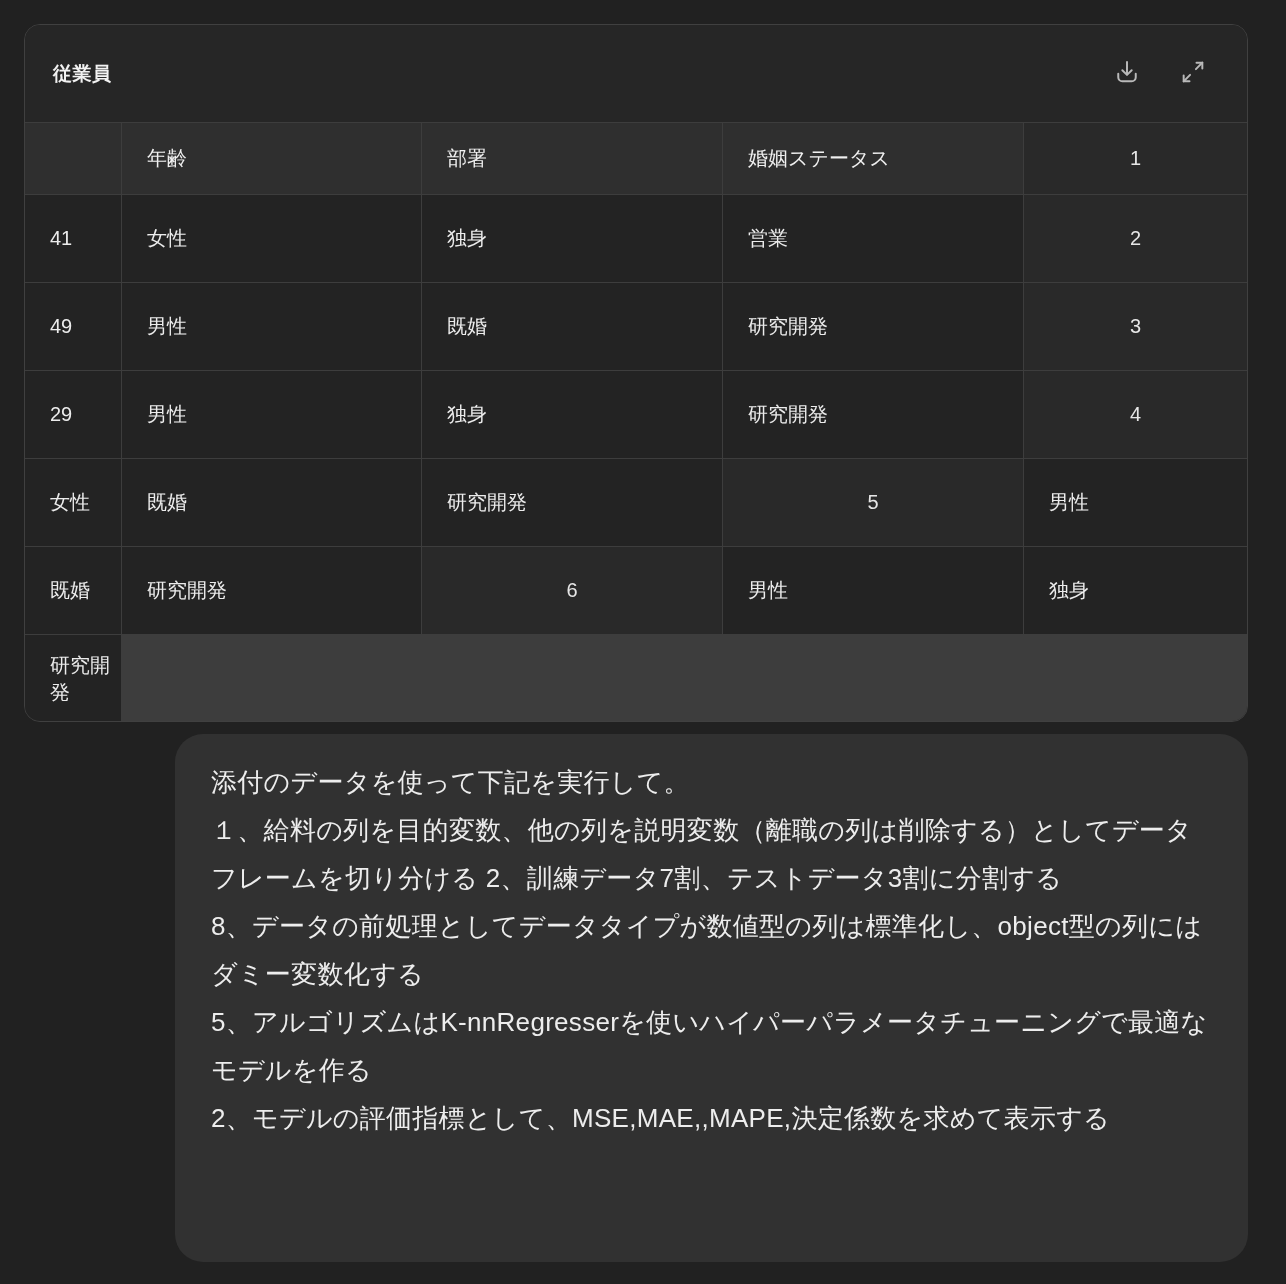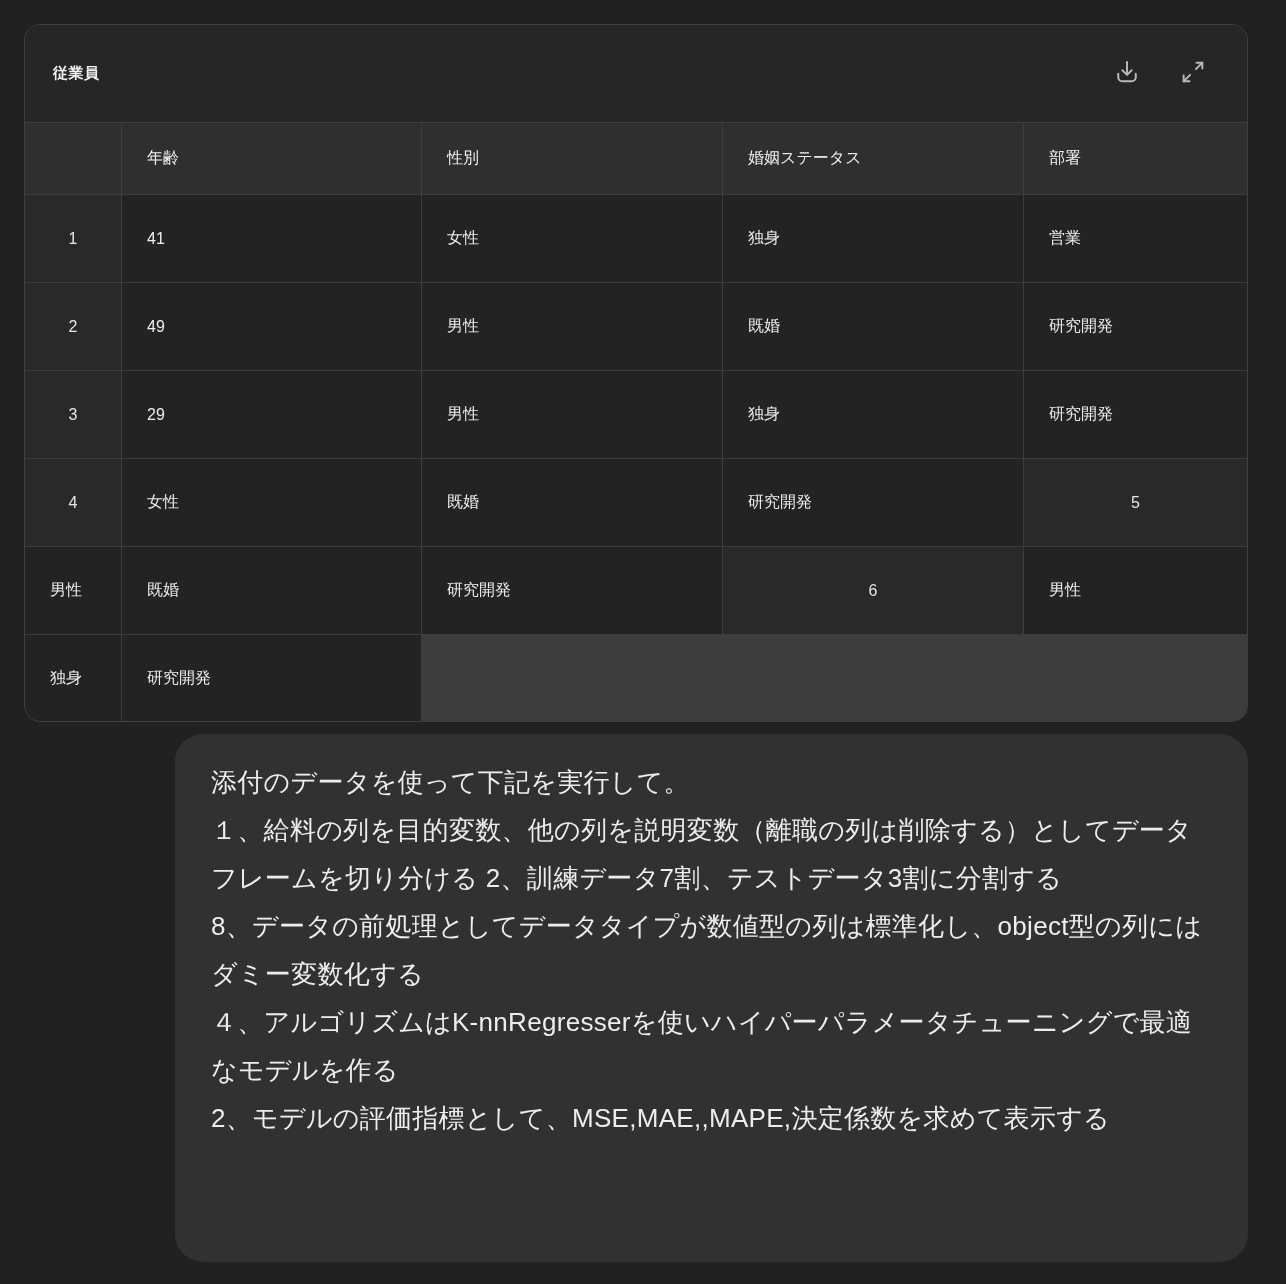--- a/index.html
+++ b/index.html
@@ -37,21 +37,21 @@
     height: 97px;
     flex: 0 0 97px;
     display: flex;
     align-items: center;
     justify-content: space-between;
     padding: 0 40px 0 28px;
     box-sizing: border-box;
     background: #262626;
   }
   .card-title {
-    font-size: 15px;
+    font-size: 19px;
     font-weight: 600;
     color: #f2f2f2;
     letter-spacing: 0.5px;
   }
   .card-actions {
     display: flex;
     align-items: center;
     gap: 38px;
   }
   .icon-btn {
@@ -72,21 +72,21 @@
     grid-template-rows: 71px repeat(6, 87px);
     gap: 1px;
     background: #3d3d3d;          
     border-top: 1px solid #3d3d3d;
   }
   .cell {
     display: flex;
     align-items: center;
     padding-left: 25px;
     box-sizing: border-box;
-    font-size: 16px;
+    font-size: 20px;
     color: #ececec;
     background: #232323;
   }
   .cell.head {
     background: #2f2f2f;
     font-weight: 500;
     color: #f0f0f0;
   }
   .cell.idx {
     background: #292929;
@@ -143,23 +143,22 @@
             </svg>
           </span>
         </div>
       </div>
     </div>
 
     <div class="tbl">
 
       <div class="cell idx head"></div>
       <div class="cell head">年齢</div>
-      <div class="cell head">性別</div>
+      <div class="cell head">部署</div>
       <div class="cell head">婚姻ステータス</div>
-      <div class="cell head">部署</div>
 
       <div class="cell idx">1</div>
       <div class="cell">41</div>
       <div class="cell">女性</div>
       <div class="cell">独身</div>
       <div class="cell">営業</div>
 
       <div class="cell idx">2</div>
       <div class="cell">49</div>
       <div class="cell">男性</div>
@@ -186,17 +185,17 @@
       <div class="cell">男性</div>
       <div class="cell">独身</div>
       <div class="cell">研究開発</div>
     </div>
   </div>
 
   <div class="bubble">
     <p>添付のデータを使って下記を実行して。</p>
     <p>１、給料の列を目的変数、他の列を説明変数（離職の列は削除する）としてデータフレームを切り分ける 2、訓練データ7割、テストデータ3割に分割する</p>
     <p>8、データの前処理としてデータタイプが数値型の列は標準化し、object型の列にはダミー変数化する</p>
-    <p>４、アルゴリズムはK-nnRegresserを使いハイパーパラメータチューニングで最適なモデルを作る</p>
+    <p>5、アルゴリズムはK-nnRegresserを使いハイパーパラメータチューニングで最適なモデルを作る</p>
     <p>2、モデルの評価指標として、MSE,MAE,,MAPE,決定係数を求めて表示する</p>
   </div>
 
 </div>
 
 </body></html>

